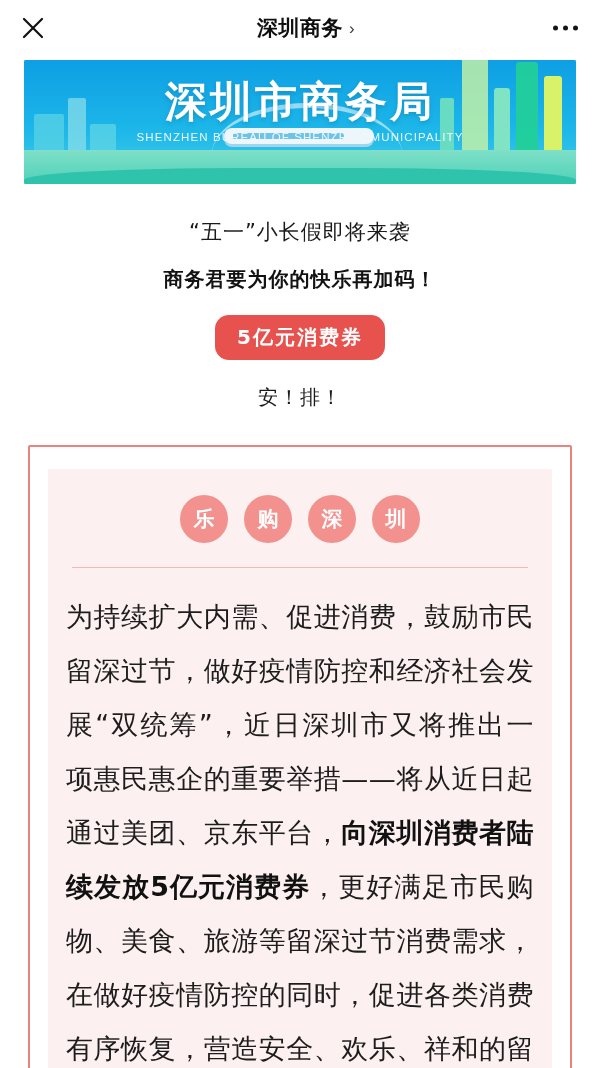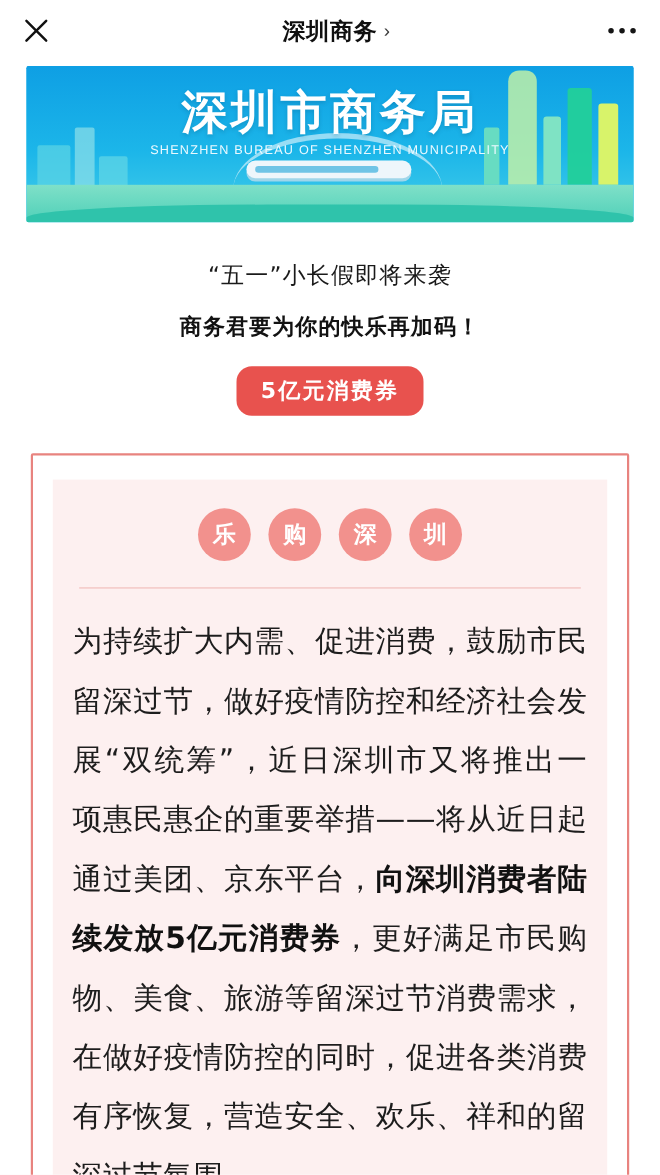--- a/index.html
+++ b/index.html
@@ -69,21 +69,21 @@
     height: 5px;
     border-radius: 50%;
     background: #151515;
     display: block;
   }
 
   
   .banner {
     position: relative;
     margin: 4px 24px 0 24px;
-    height: 142px;
+    height: 124px;
     border-radius: 2px;
     overflow: hidden;
     background: linear-gradient(180deg, #12a3e6 0%, #1bbbe8 48%, #33c9e8 100%);
   }
   .banner-sky {
     position: absolute;
     inset: 0;
     background: linear-gradient(180deg, #0e9fe4 0%, #1cb6e9 55%, #46cfe9 100%);
   }
   
@@ -268,20 +268,21 @@
   <div class="banner-text">
     <div class="banner-cn">深圳市商务局</div>
     <div class="banner-en">SHENZHEN BUREAU OF SHENZHEN MUNICIPALITY</div>
   </div>
 </div>
 
 <div class="intro">
   <div class="intro-line1">“五一”小长假即将来袭</div>
   <div class="intro-line2">商务君要为你的快乐再加码！</div>
   <div class="intro-badge">5亿元消费券</div>
+  <div class="intro-line3">安！排！</div>
 </div>
 
 <div class="card">
   <div class="card-inner">
     <div class="chips">
       <div class="chip">乐</div>
       <div class="chip">购</div>
       <div class="chip">深</div>
       <div class="chip">圳</div>
     </div>

